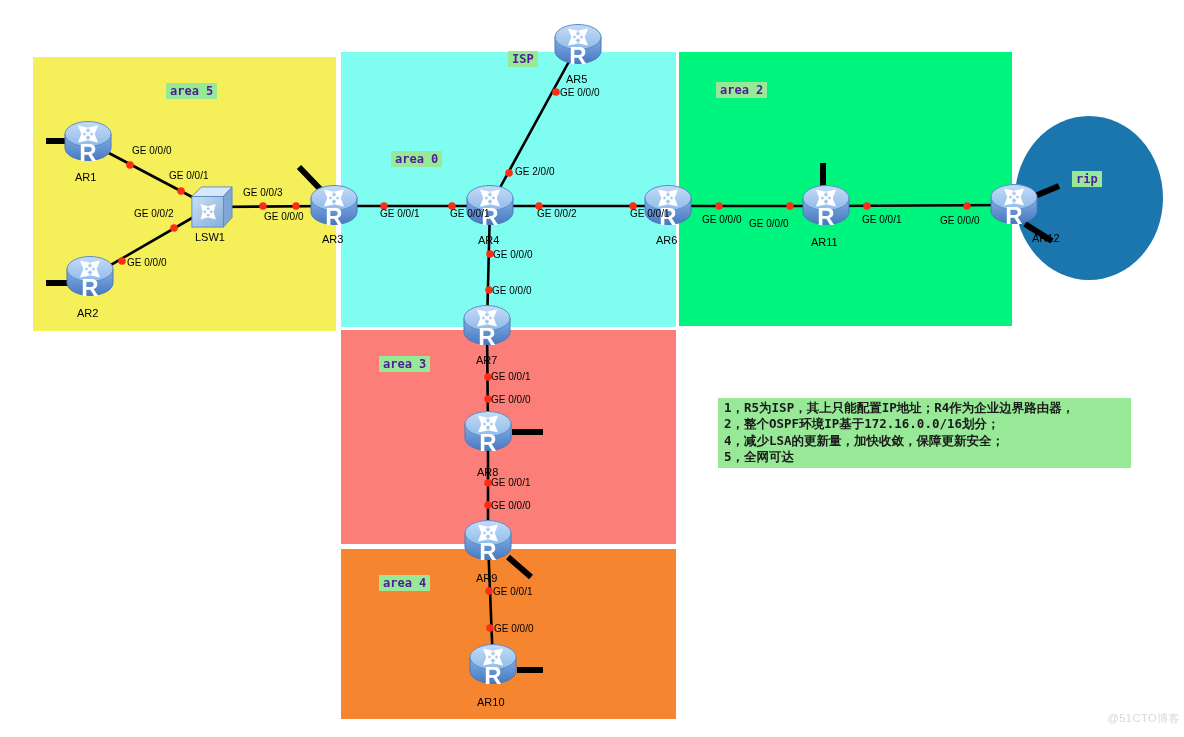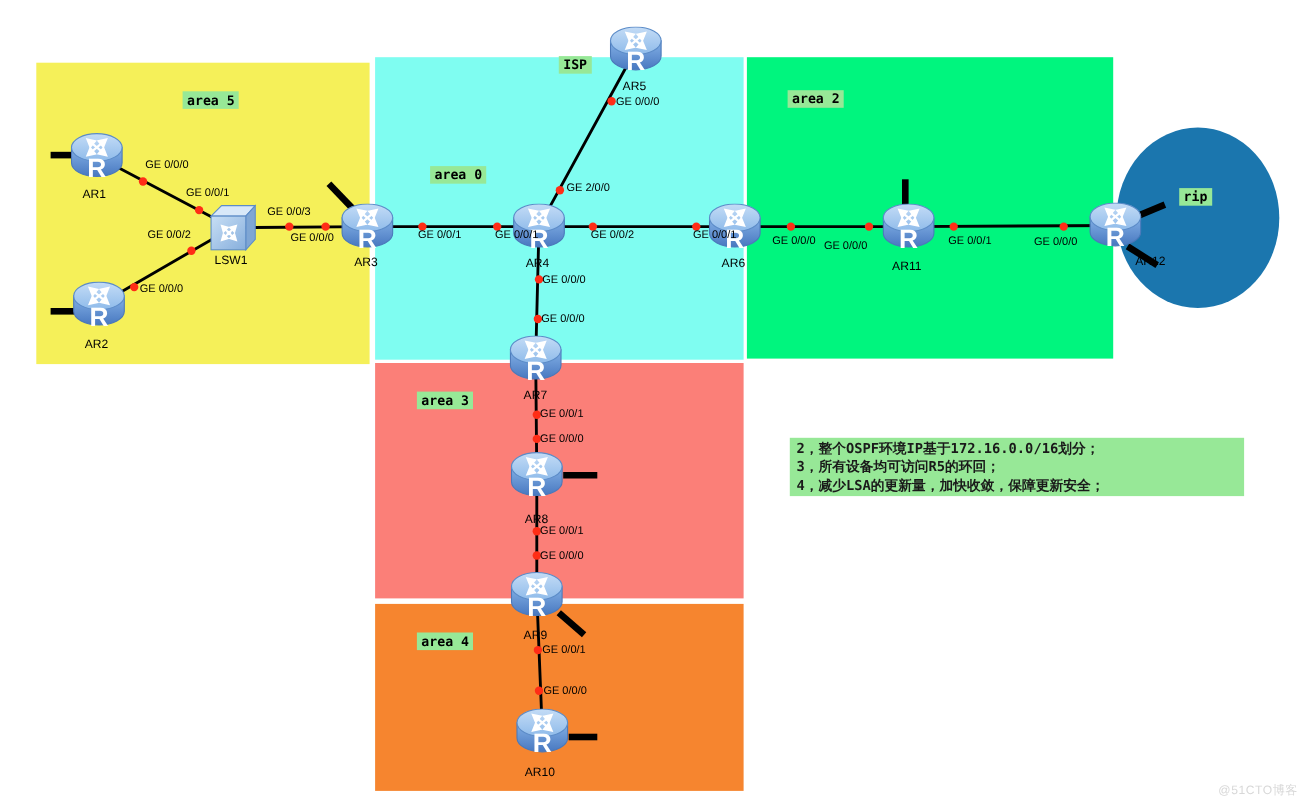--- a/index.html
+++ b/index.html
@@ -15,21 +15,21 @@
     position:absolute;z-index:5;font-size:11px;color:#000;white-space:nowrap;
   }
   .iface{
     position:absolute;z-index:5;font-size:10px;color:#000;white-space:nowrap;
     letter-spacing:0px;
     text-align:center;
   }
   .tag{
     position:absolute;z-index:6;
     font-family:"DejaVu Sans Mono",monospace;font-weight:bold;font-size:12px;
-    color:#000000;background:#97E897;padding:1px 4px;white-space:nowrap;line-height:14px;
+    color:#4c1d95;background:#97E897;padding:1px 4px;white-space:nowrap;line-height:14px;
   }
   .annotation{
     position:absolute;left:718px;top:398px;width:401px;z-index:7;
     background:#97E897;padding:2px 6px;
     font-family:"DejaVu Sans Mono",sans-serif;font-size:12.5px;font-weight:bold;
     color:#1A1A1A;line-height:16.4px;
   }
   .ann-line{white-space:nowrap;}
   .watermark{
     position:absolute;right:4px;bottom:11px;z-index:7;
@@ -253,19 +253,20 @@
       <div class="tag" style="left: 166px; top: 83px;">area 5</div>
       <div class="tag" style="left: 391px; top: 151px;">area 0</div>
       <div class="tag" style="left: 716px; top: 82px;">area 2</div>
       <div class="tag" style="left: 379px; top: 356px;">area 3</div>
       <div class="tag" style="left: 379px; top: 575px;">area 4</div>
       <div class="tag" style="left: 1072px; top: 171px;">rip</div>
       <div class="tag" style="left: 508px; top: 51px;">ISP</div>
     </div>
 
   <div class="annotation">
+    <div class="ann-line">1，R5为ISP，其上只能配置IP地址；R4作为企业边界路由器，</div>
     <div class="ann-line">2，整个OSPF环境IP基于172.16.0.0/16划分；</div>
-    <div class="ann-line">3，所有设备均可访问R5的环回；</div>
     <div class="ann-line">4，减少LSA的更新量，加快收敛，保障更新安全；</div>
+    <div class="ann-line">5，全网可达</div>
   </div>
 
   <div class="watermark">@51CTO博客</div>
 </div>
 
 </body></html>

